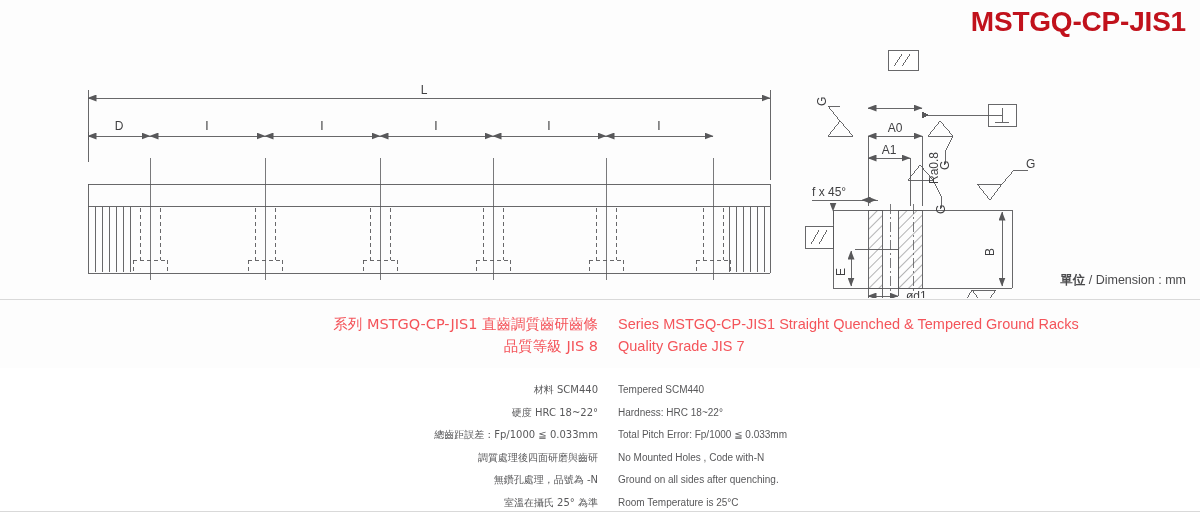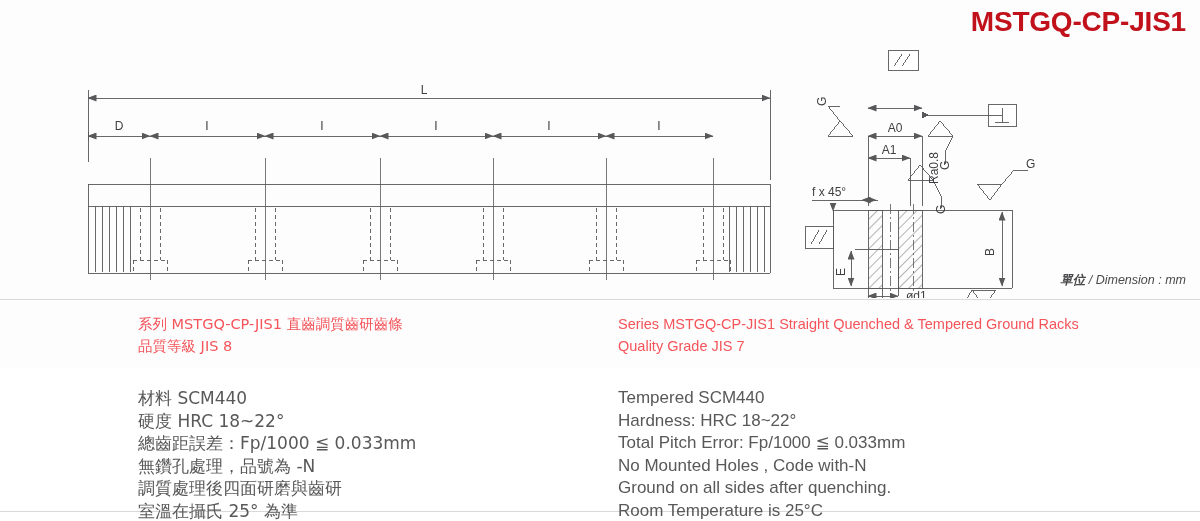--- a/index.html
+++ b/index.html
@@ -55,52 +55,51 @@
   .drawing-area svg { display: block; }
 
   
   .units {
     position: absolute;
     right: 14px;
     top: 272px;
     font-size: 12.5px;
     color: #4a4a4c;
     white-space: nowrap;
-    font-style: italic;
   }
   .units .cjk { font-weight: bold; }
 
   
   .specs {
     position: absolute;
     top: 300px;
     left: 0;
     width: 1200px;
     height: 211px;
   }
   .col {
     position: absolute;
     top: 0;
   }
-  .col-zh { left: 138px; width: 460px; }
+  .col-zh { left: 138px; width: 460px; text-align: right; }
   .col-en { left: 618px; width: 570px; }
 
   .spec-head {
     color: #f4545a;
     font-size: 14.5px;
     line-height: 21.5px;
     margin-top: 14px;
     white-space: nowrap;
   }
   .spec-head .line { display: block; }
 
   .spec-body {
-    margin-top: 30px;
+    margin-top: 22px;
     color: #58585a;
-    font-size: 17px;
+    font-size: 10px;
     line-height: 22.5px;
   }
   .spec-body .line { display: block; white-space: nowrap; }
 
   
   .cjkline { font-family: "DejaVu Sans", "Liberation Sans", sans-serif; }
 </style>
 </head>
 <body>
 
@@ -375,22 +374,22 @@
 
     <div class="col col-zh">
       <div class="spec-head cjkline">
         <span class="line">系列 MSTGQ-CP-JIS1 直齒調質齒研齒條</span>
         <span class="line">品質等級 JIS 8</span>
       </div>
       <div class="spec-body cjkline">
         <span class="line">材料 SCM440</span>
         <span class="line">硬度 HRC 18~22°</span>
         <span class="line">總齒距誤差：Fp/1000 ≦ 0.033mm</span>
+        <span class="line">調質處理後四面研磨與齒研</span>
         <span class="line">無鑽孔處理，品號為 -N</span>
-        <span class="line">調質處理後四面研磨與齒研</span>
         <span class="line">室溫在攝氏 25° 為準</span>
       </div>
     </div>
 
     <div class="col col-en">
       <div class="spec-head">
         <span class="line">Series MSTGQ-CP-JIS1  Straight Quenched &amp; Tempered Ground Racks</span>
         <span class="line">Quality Grade JIS 7</span>
       </div>
       <div class="spec-body">

